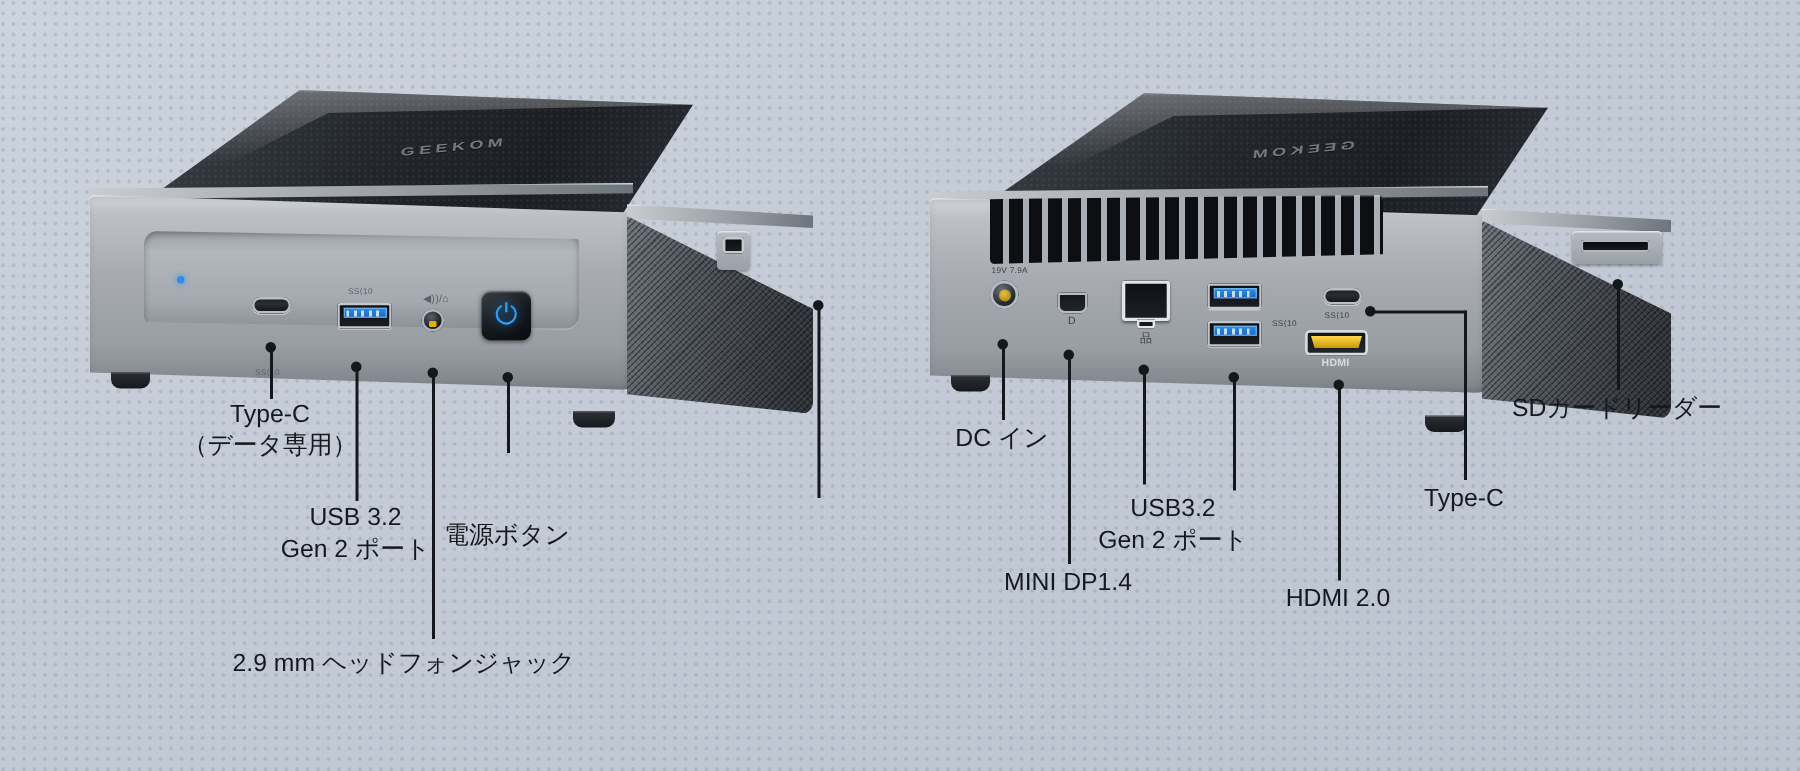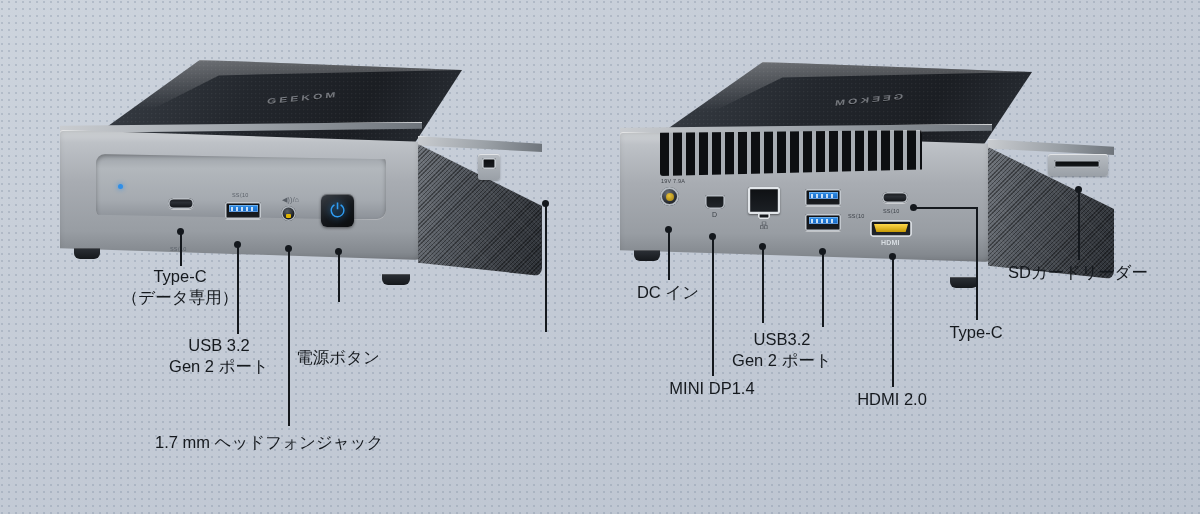--- a/index.html
+++ b/index.html
@@ -249,23 +249,23 @@
   <div class="dot" style="left:542px;top:200px;"></div>
 
   <div class="lead" style="left:180px;top:234px;height:32px;"></div>
   <div class="lead" style="left:237px;top:247px;height:87px;"></div>
   <div class="lead" style="left:288px;top:251px;height:175px;"></div>
   <div class="lead" style="left:338px;top:254px;height:48px;"></div>
   <div class="lead" style="left:545px;top:206px;height:126px;"></div>
 
   <div class="lbl ctr" style="left:60px;top:266px;width:240px;">Type-C
 （データ専用）</div>
-  <div class="lbl ctr" style="left:99px;top:335px;width:240px;">USB 3.2
+  <div class="lbl ctr" style="left:117px;top:335px;width:240px;">USB 3.2
 Gen 2 ポート</div>
-  <div class="lbl" style="left:155px;top:432px;">1.7 mm ヘッドフォンジャック</div>
+  <div class="lbl" style="left:155px;top:432px;">2.9 mm ヘッドフォンジャック</div>
   <div class="lbl ctr" style="left:218px;top:303px;width:240px;margin-top:44px;">電源ボタン</div>
 
   <div class="dev" style="left:620px;top:62px;width:530px;height:230px;">
 
     <div class="topface" style="left:22px;top:0;width:390px;height:110px;
                 clip-path:polygon(31% 0%, 100% 9%, 83% 100%, 0% 77%);"></div>
     <div class="toprim" style="left:22px;top:0;width:390px;height:110px;
                 clip-path:polygon(31% 0%, 100% 9%, 36% 14%, 0% 77%);"></div>
     <div class="logo" style="left:212px;top:31px;transform:rotate(-5.5deg) scaleY(.62) skewX(-8deg) scaleX(-1);">GEEKOM</div>
 

